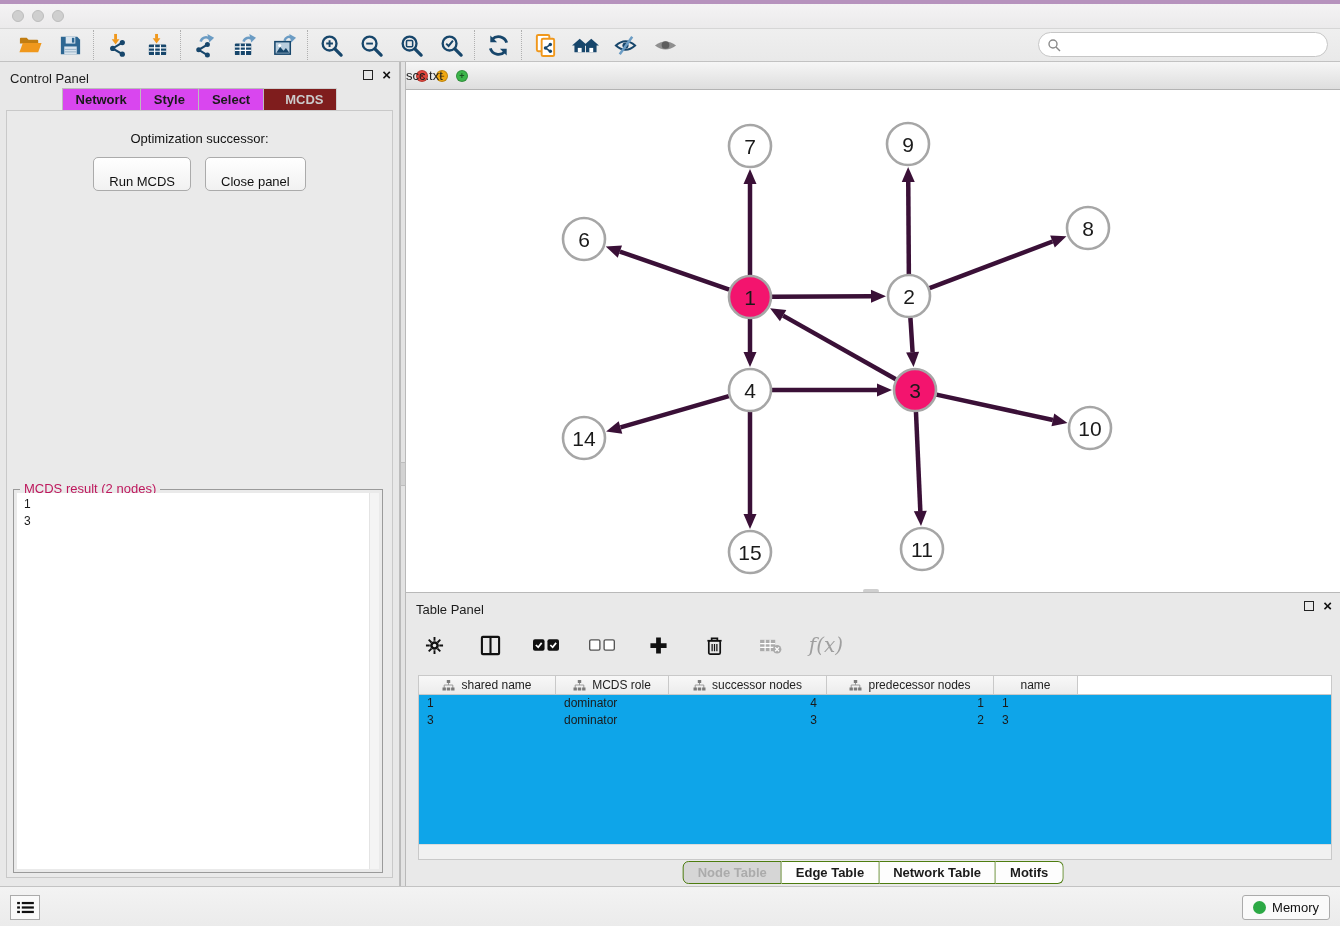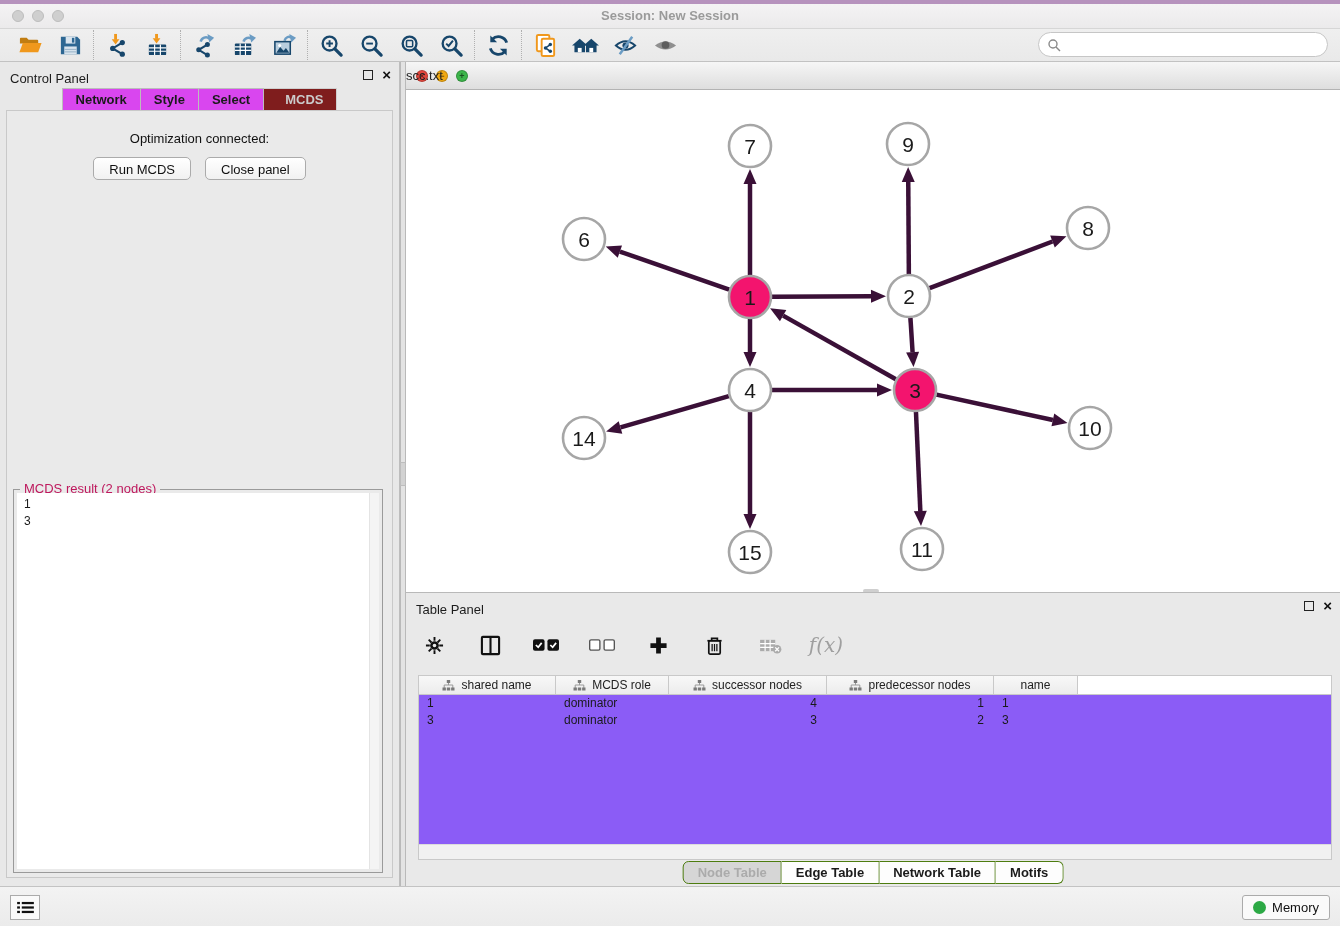--- a/index.html
+++ b/index.html
@@ -35,21 +35,21 @@
   .cp-tab.active { background:#7f1d1d; color:#cbcbcb; border-color:#cfcfcf;padding-left:21px; }
 
   .cp-body { position:absolute; left:6px; right:6px; top:48px; bottom:8px; background:#eaeaea; border:1px solid #c9c9c9; }
   .opt-label { margin-top:20px; text-align:center; font-size:13px; color:#111; }
   .combo { position:relative; margin:9px auto 0; width:310px; height:23px; background:#fff; border:1px solid #b5b5b5; border-radius:4px; font-size:13px; line-height:21px; padding-left:10px; }
   .combo .stepper { position:absolute; right:1px; top:1px; bottom:1px; width:20px; border-left:1px solid #d8d8d8; display:flex; flex-direction:column; align-items:center; justify-content:center; gap:2px; }
   .combo .stepper i { width:0; height:0; border-left:4px solid transparent; border-right:4px solid transparent; }
   .combo .stepper .up { border-bottom:5px solid #555; }
   .combo .stepper .dn { border-top:5px solid #555; }
   .btn-row { margin-top:11px; display:flex; justify-content:center; gap:14px; }
-  .push-btn { height:23px; padding:4px 15px; font-size:13px; color:#111; background:linear-gradient(#ffffff,#f1f1f1); border:1px solid #ababab; border-radius:5px; }
+  .push-btn { height:23px; padding:16px 15px; font-size:13px; color:#111; background:linear-gradient(#ffffff,#f1f1f1); border:1px solid #ababab; border-radius:5px; }
 
   .result-group { position:absolute; left:6px; right:9px; top:378px; bottom:4px; border:1px solid #9a9a9a; }
   .result-title { position:absolute; top:-9px; left:6px; background:#eaeaea; padding:0 4px; font-size:13px; color:#be185d; }
   .result-body { position:absolute; inset:3px; background:#fff; font-size:12px; padding:3px 0 0 7px; line-height:17px; }
   .result-scroll { position:absolute; top:3px; bottom:3px; right:3px; width:10px; background:#f4f4f4; border-left:1px solid #e4e4e4; }
 
   .v-divider { position:absolute; left:400px; top:62px; width:6px; height:824px; background:#e3e3e3; border-left:1px solid #b9b9b9; border-right:1px solid #b9b9b9; }
   .v-handle { position:absolute; left:-1px; top:400px; width:6px; height:24px; background:#d2d2d2; border:1px solid #bdbdbd; }
 
   
@@ -59,21 +59,21 @@
   .traffic { position:absolute; left:10px; top:8px; display:flex; gap:8px; }
   .traffic span { width:12px; height:12px; border-radius:50%; font-size:9px; font-weight:bold; line-height:11px; text-align:center; color:rgba(0,0,0,.55); border:1px solid rgba(0,0,0,.2); }
   .nw-canvas { position:relative; width:934px; height:501px; background:#fff; }
   .nw-grip { position:absolute; left:457px; bottom:-2px; width:16px; height:4px; background:#cfcfcf; border-radius:2px; }
 
   
   .table-panel { position:absolute; left:406px; top:592px; width:934px; height:294px; background:#e9e9e9; border-top:1px solid #b9b9b9; }
   .tp-toolbar { position:absolute; left:12px; top:32px; height:40px; display:flex; align-items:center; gap:24px; }
   .tp-btn { width:32px; height:32px; display:flex; align-items:center; justify-content:center; }
   .tp-fx { font-family:"DejaVu Serif", serif; font-style:italic; font-size:20px; color:#9f9f9f; }
-  .node-table { position:absolute; left:12px; right:8px; top:82px; bottom:26px; background:#8b5cf6; border:1px solid #c9c9c9; overflow:hidden; }
+  .node-table { position:absolute; left:12px; right:8px; top:82px; bottom:26px; background:#0ea5e9; border:1px solid #c9c9c9; overflow:hidden; }
   .nt-header { display:flex; height:19px; background:linear-gradient(#f8f8f8,#ececec); border-bottom:1px solid #c9c9c9; }
   .th { display:flex; align-items:center; justify-content:center; gap:6px; font-size:12px; color:#222; border-right:1px solid #c9c9c9; }
   .th svg { width:13px; height:11px; }
   .th.filler { border-right:none; background:#fff; }
   .tr { display:flex; height:17px; line-height:17px; font-size:12px; }
   .td { overflow:hidden; white-space:nowrap; }
   .td.left { text-align:left; padding-left:8px; }
   .td.right { text-align:right; padding-right:10px; }
   .hscroll { position:absolute; left:0; right:0; bottom:0; height:15px; background:#f1f1f1; border-top:1px solid #dcdcdc; }
   .table-tabs { position:absolute; left:50%; transform:translateX(-50%); bottom:2px; display:flex; }
@@ -92,21 +92,20 @@
 </head>
 <body>
 
 <div class="top-strip"></div>
 <div class="titlebar">
   <div class="traffic-inactive">
     <span></span>
     <span></span>
     <span></span>
   </div>
-  <div class="app-title">Session: New Session</div>
 </div>
 
 <div class="main-toolbar">
   <span class="tool-btn">
       <svg viewBox="0 0 26 26">
         <path d="M2 6c0-.6.4-1 1-1h6l2 2h9c.6 0 1 .4 1 1v3H2z" fill="#c17d11"></path>
         <path d="M1.5 20L5 10.5h19.5L21 20z" fill="#f0981c"></path>
       </svg>
     </span>
   <span class="tool-btn">
@@ -253,21 +252,21 @@
       <span class="close-btn">×</span>
     </span>
   </div>
   <div class="cp-tabs" id="cp-tabs">
       <div class="cp-tab">Network</div>
       <div class="cp-tab">Style</div>
       <div class="cp-tab">Select</div>
       <div class="cp-tab active">MCDS</div>
     </div>
   <div class="cp-body">
-    <div class="opt-label">Optimization connected:</div>
+    <div class="opt-label">Optimization successor:</div>
     <div class="btn-row">
       <button class="push-btn">Run MCDS</button>
       <button class="push-btn">Close panel</button>
     </div>
     <div class="result-group">
       <span class="result-title">MCDS result (2 nodes)</span>
       <div class="result-body" id="result-lines">
           <div>1</div>
           <div>3</div>
         </div>

